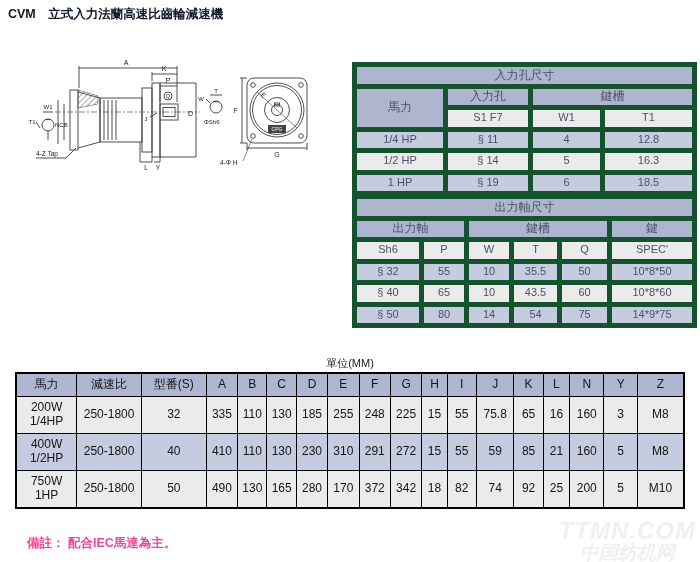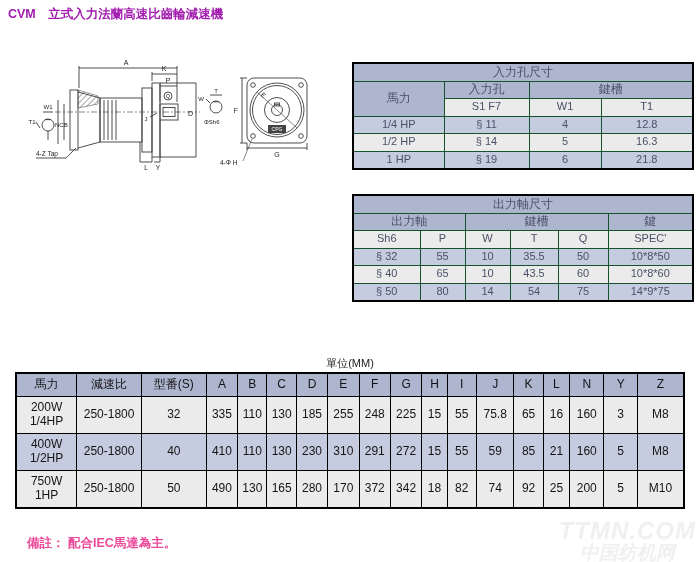--- a/index.html
+++ b/index.html
@@ -2,29 +2,29 @@
 <html><head>
 <meta charset="utf-8">
 <style>
   html,body { margin:0; padding:0; }
   body {
     width:700px; height:562px; position:relative; background:#ffffff;
     font-family:"Liberation Sans", sans-serif; overflow:hidden;
   }
   .page-title {
     position:absolute; left:8px; top:6px;
-    font-size:12.5px; font-weight:bold; color:#a21caf;
+    font-size:12.5px; font-weight:bold; color:#0f172a;
   }
   
   .t-small {
     position:absolute; border-collapse:collapse; table-layout:fixed;
     border:2px solid #000; font-size:11px; color:#4a5066;
   }
   .t-small td {
-    border:1px solid #14532d; text-align:center; vertical-align:middle;
+    border:5px solid #14532d; text-align:center; vertical-align:middle;
     height:16.5px; padding:0; line-height:1.05; overflow:hidden;
   }
   .t-small .cjk { font-size:12px; }
   #inputTable  { left:352px; top:62px;  width:340px; }
   #outputTable { left:352px; top:194px; width:340px; }
   tr.hd td { background:#aeb5cf; }
   tr.sub td { background:#ebebeb;margin-left:44px; }
   tr.rl td { background:#c6cce0; }
   tr.rg td { background:#ebebeb; }
   td.span-hd { background:#aeb5cf; }
@@ -217,21 +217,21 @@
   <tr class="rg">
     <td>1/2 HP</td>
     <td>§ 14</td>
     <td>5</td>
     <td>16.3</td>
   </tr>
   <tr class="rl">
     <td>1 HP</td>
     <td>§ 19</td>
     <td>6</td>
-    <td>21.8</td>
+    <td>18.5</td>
   </tr>
 </tbody>
   </table>
 
 <table id="outputTable" class="t-small">
   <colgroup>
       <col style="width:67px">
       <col style="width:45px">
       <col style="width:45px">
       <col style="width:48px">

